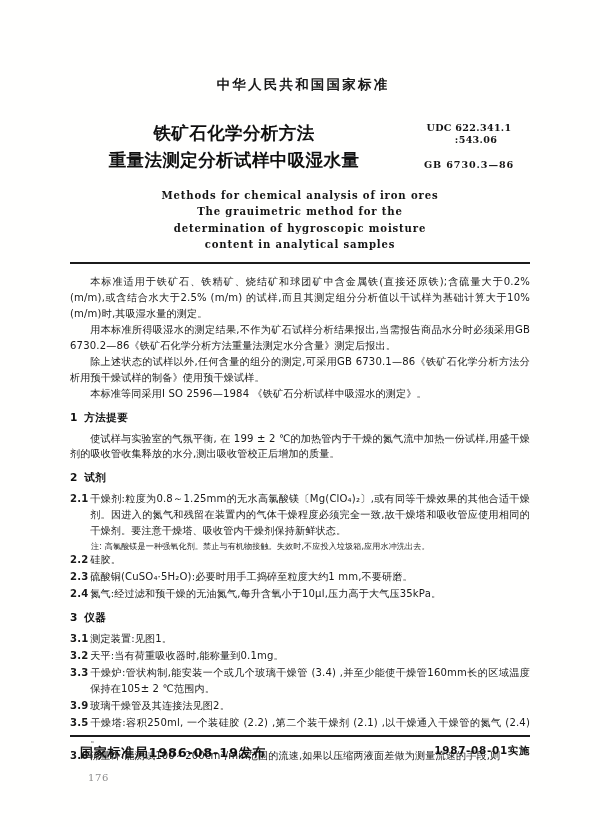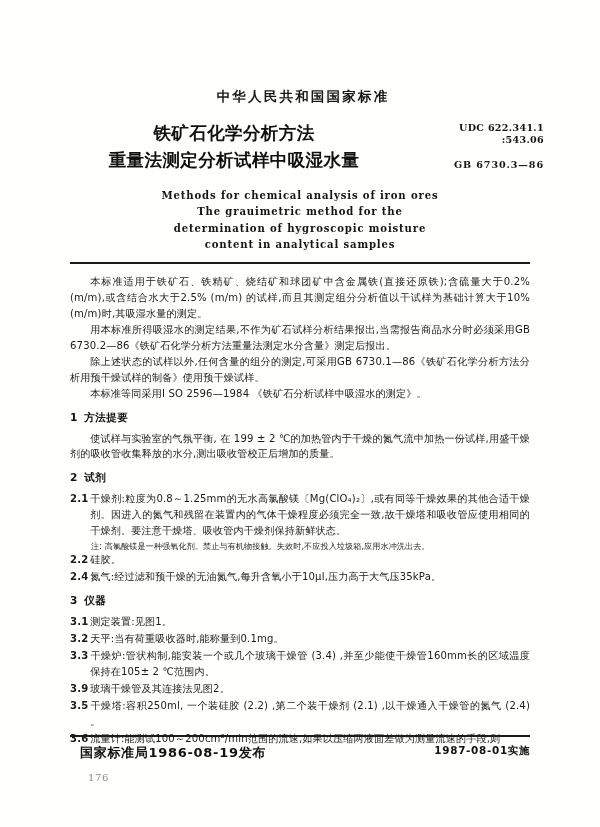--- a/index.html
+++ b/index.html
@@ -20,21 +20,21 @@
     position: absolute;
     inset: 0;
     background: #fffffe;
   }
 
   
   .masthead {
     position: absolute;
     left: 0;
     right: 0;
-    top: 88px;
+    top: 76px;
     text-align: center;
   }
   .nat-std {
     font-size: 13.5px;
     letter-spacing: 2.2px;
     font-weight: 600;
     color: #181818;
     text-align: center;
     padding-left: 6px;
   }
@@ -59,21 +59,21 @@
     letter-spacing: 0.4px;
     color: #101010;
     line-height: 1.52;
     white-space: nowrap;
   }
   .code-block {
     position: absolute;
     right: 56px;
     top: 2px;
     width: 150px;
-    text-align: right;
+    text-align: center;
     font-family: "DejaVu Serif", "Liberation Serif", serif;
   }
   .udc {
     font-size: 9.6px;
     font-weight: 700;
     letter-spacing: 0.3px;
     line-height: 1.28;
     color: #151515;
   }
   .udc .sub { display: block; padding-left: 14px; }
@@ -247,20 +247,23 @@
       <span class="num">2</span><span>试剂</span>
     </h2>
     <p class="item">
       <span class="inum">2.1</span><span>干燥剂:粒度为0.8～1.25mm的无水高氯酸镁〔Mg(ClO₄)₂〕,或有同等干燥效果的其他合适干燥剂。因进入的氮气和残留在装置内的气体干燥程度必须完全一致,故干燥塔和吸收管应使用相同的干燥剂。要注意干燥塔、吸收管内干燥剂保持新鲜状态。</span>
     </p>
     <p class="note">注: 高氯酸镁是一种强氧化剂。禁止与有机物接触。失效时,不应投入垃圾箱,应用水冲洗出去。</p>
     <p class="item">
       <span class="inum">2.2</span><span>硅胶。</span>
     </p>
     <p class="item">
+      <span class="inum">2.3</span><span>硫酸铜(CuSO₄·5H₂O):必要时用手工捣碎至粒度大约1 mm,不要研磨。</span>
+    </p>
+    <p class="item">
       <span class="inum">2.4</span><span>氮气:经过滤和预干燥的无油氮气,每升含氧小于10μl,压力高于大气压35kPa。</span>
     </p>
 
     <h2 class="sec">
       <span class="num">3</span><span>仪器</span>
     </h2>
     <p class="item">
       <span class="inum">3.1</span><span>测定装置:见图1。</span>
     </p>
     <p class="item">

